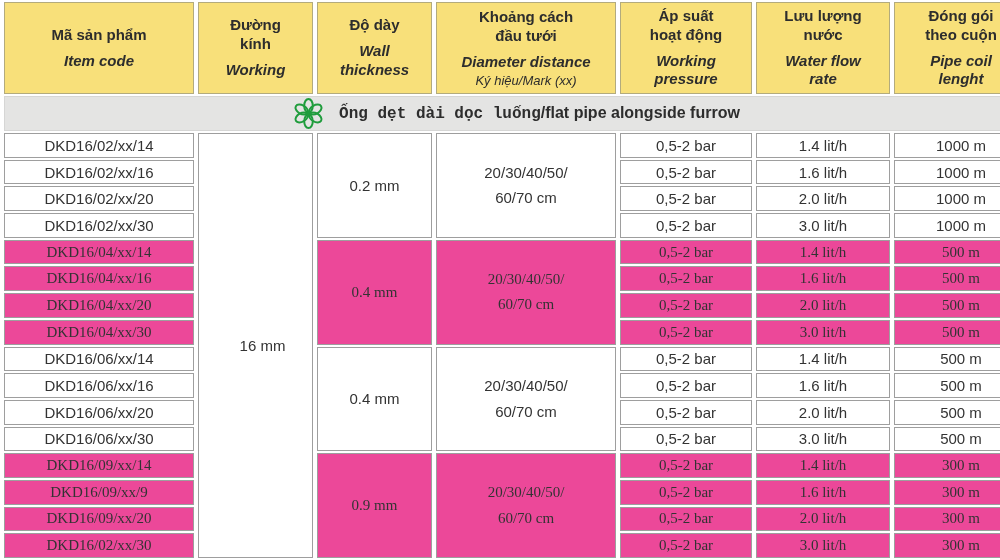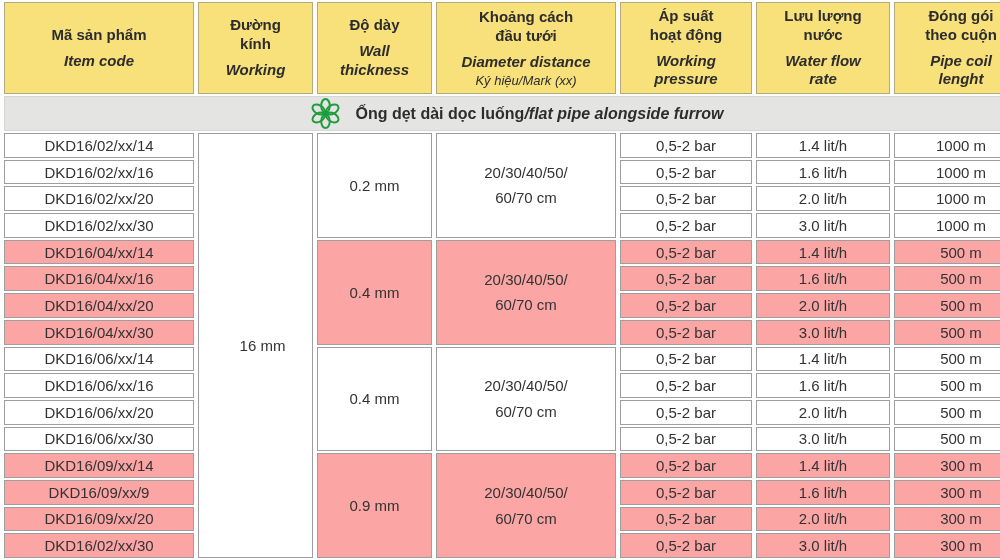--- a/index.html
+++ b/index.html
@@ -10,24 +10,24 @@
   th,td{box-sizing:border-box;text-align:center;vertical-align:middle;padding:0 2px;}
   th{background:#F8E07A;border:1px solid #b3ab7d;height:92px;
      font-size:15px;color:#2d2d2d;font-weight:bold;}
   th .vi{white-space:pre-line;line-height:1.25;}
   th .en{white-space:pre-line;line-height:1.25;font-style:italic;margin-top:7px;}
   th .note{white-space:pre-line;font-style:italic;font-weight:normal;font-size:13px;margin-top:1px;}
   tr.section-row td{background:#E4E4E3;border:1px solid #d6d6d5;height:32px;
                     font-size:16px;color:#2d2d2d;}
   .section-inner{display:flex;align-items:center;justify-content:center;gap:14px;}
   .flower{width:33px;height:33px;display:inline-flex;align-items:center;justify-content:center;}
-  .sec-vi{font-weight:bold;}
-  .sec-en{font-weight:bold;font-style:italic;text-align:right;}
+  .sec-vi{font-weight:bold;font-family:Liberation Mono, monospace;}
+  .sec-en{font-weight:bold;text-align:right;}
   td.data{background:#ffffff;border:1px solid #9e9e9e;font-size:15px;color:#333333;}
-  tr.shaded td.data{background:#fca5a5;}
+  tr.shaded td.data{background:#ec4899;font-family:Liberation Serif, serif;}
   td.cell-diameter{background:#ffffff !important;padding-left:16px;}
   td.cell-dripper{white-space:pre-line;line-height:1.7;}
 </style>
 </head>
 <body>
 
 <table class="spec">
   <colgroup>
     <col style="width:190px">
       <col style="width:115px">

